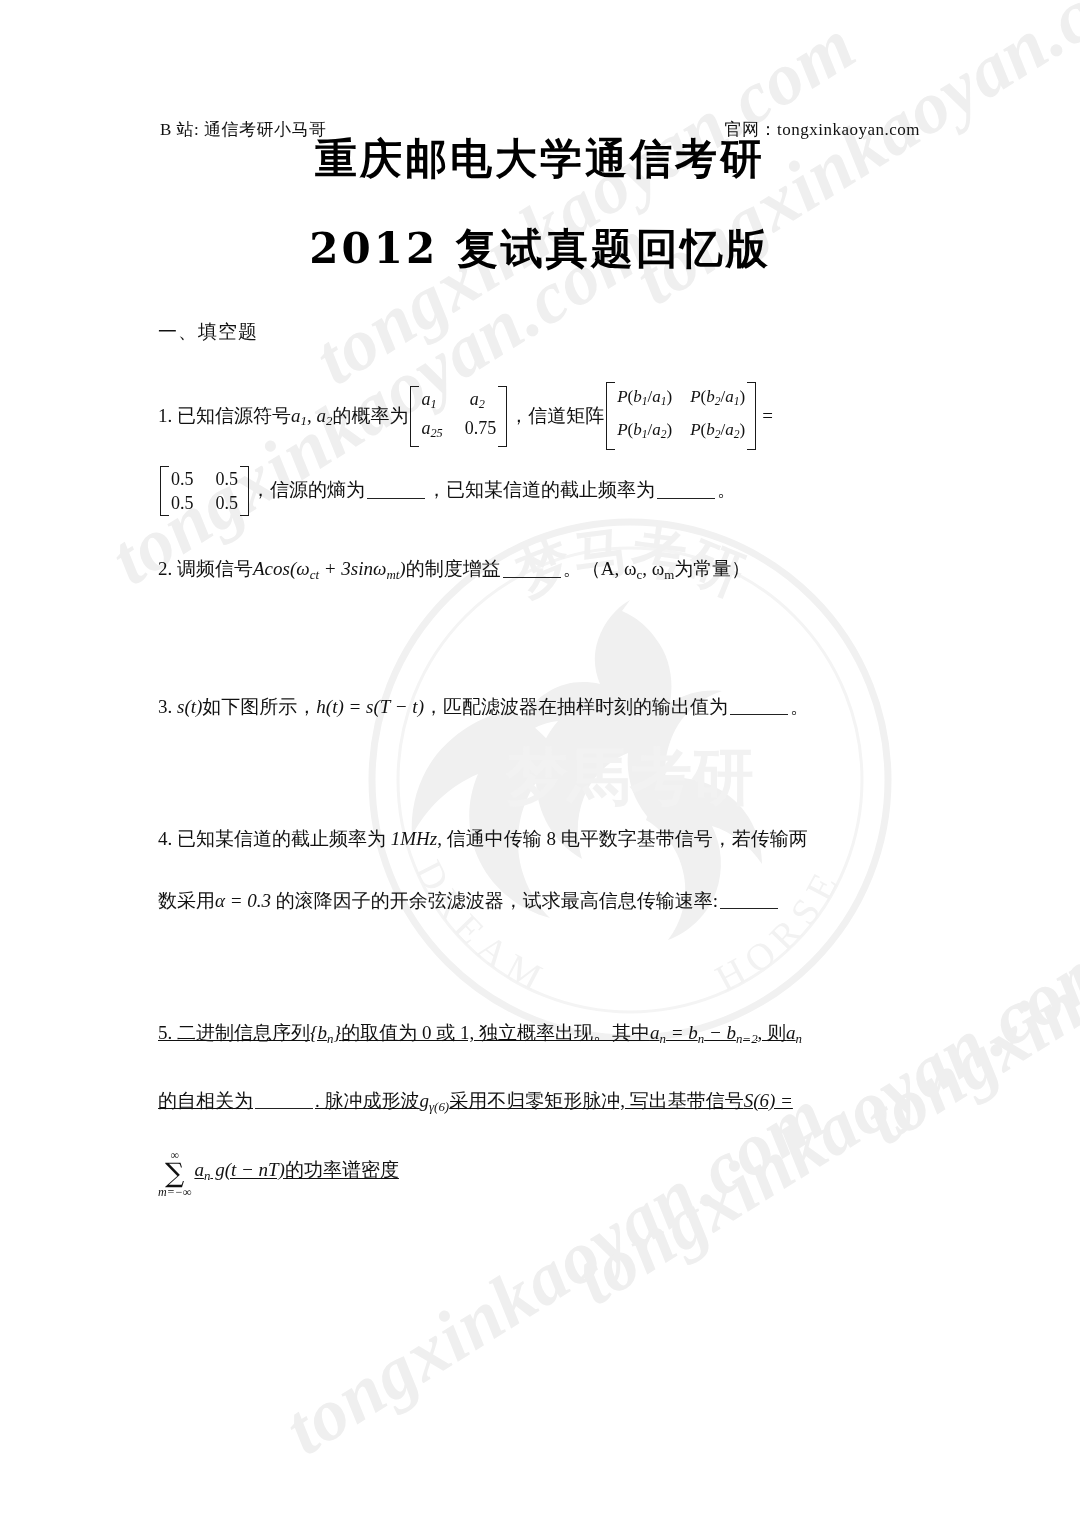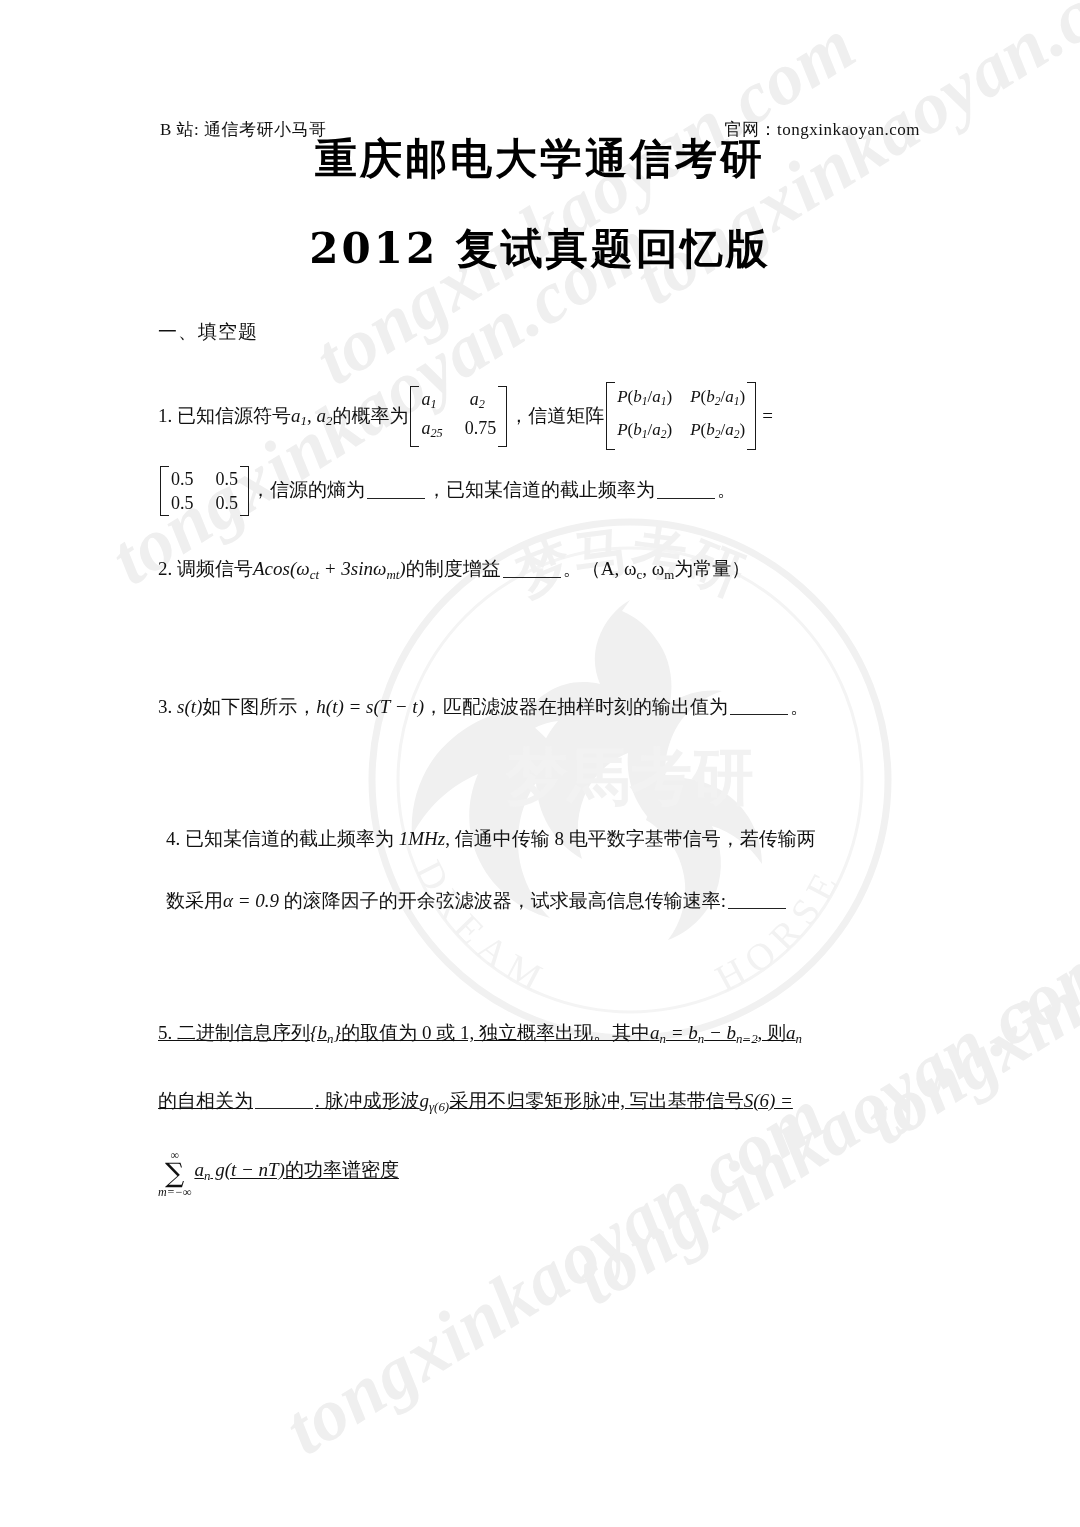--- a/index.html
+++ b/index.html
@@ -284,26 +284,26 @@
           <span>2. 调频信号</span><span class="mi">Acos(ω</span><sub>ct</sub><span class="mi"> + 3sinω</span><sub>mt</sub><span class="mi">)</span><span>的制度增益</span><span class="blank"></span><span>。（A, ω</span><sub style="font-style:normal;">c</sub><span>, ω</span><sub style="font-style:normal;">m</sub><span>为常量）</span>
         </div>
       </div>
 
       <div class="q" style="margin-bottom:92px;">
         <div class="qline">
           <span>3. </span><span class="mi">s(t)</span><span>如下图所示，</span><span class="mi">h(t) = s(T − t)</span><span>，匹配滤波器在抽样时刻的输出值为</span><span class="blank"></span><span>。</span>
         </div>
       </div>
 
-      <div class="q" style="margin-bottom:92px;margin-left:8px;">
+      <div class="q" style="margin-bottom:92px;">
         <div class="qline">
           <span>4. 已知某信道的截止频率为 </span><span class="mi">1MHz</span><span>, 信通中传输 8 电平数字基带信号，若传输两</span>
         </div>
         <div class="qline" style="margin-top:22px;">
-          <span>数采用</span><span class="mi">α = 0.9</span><span> 的滚降因子的开余弦滤波器，试求最高信息传输速率:</span><span class="blank"></span>
+          <span>数采用</span><span class="mi">α = 0.3</span><span> 的滚降因子的开余弦滤波器，试求最高信息传输速率:</span><span class="blank"></span>
         </div>
       </div>
 
       <div class="q" style="margin-bottom:58px;text-decoration:underline;">
         <div class="qline">
           <span>5. 二进制信息序列</span><span class="mi">{b</span><sub>n</sub><span class="mi">}</span><span>的取值为 0 或 1, 独立概率出现。其中</span><span class="mi">a</span><sub>n</sub><span class="mi"> = b</span><sub>n</sub><span class="mi"> − b</span><sub>n−2</sub><span>, 则</span><span class="mi">a</span><sub>n</sub>
         </div>
         <div class="qline" style="margin-top:22px;">
           <span>的自相关为</span><span class="blank"></span><span>. 脉冲成形波</span><span class="mi">g</span><sub>γ(6)</sub><span>采用不归零矩形脉冲, 写出基带信号</span><span class="mi">S(6) =</span>
         </div>

